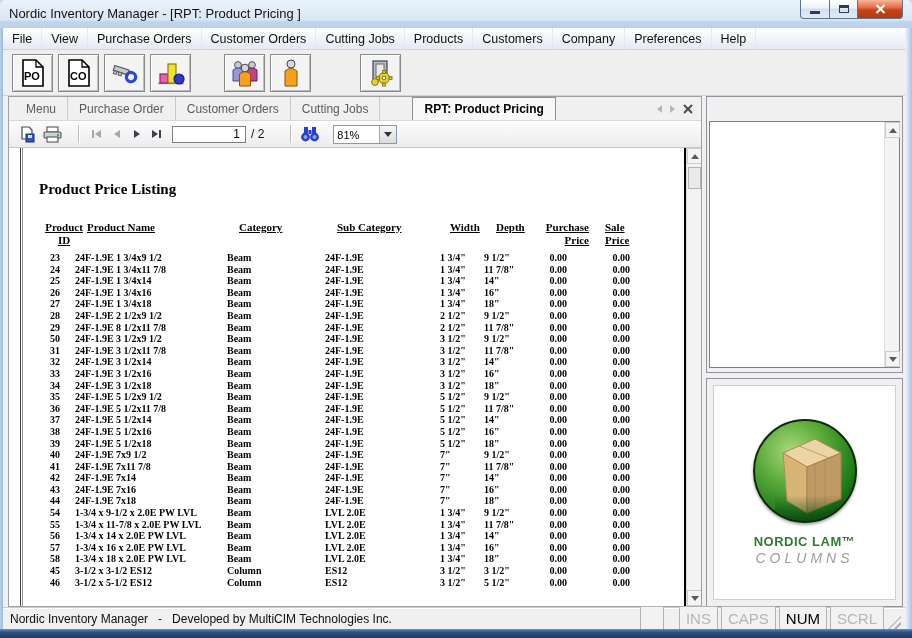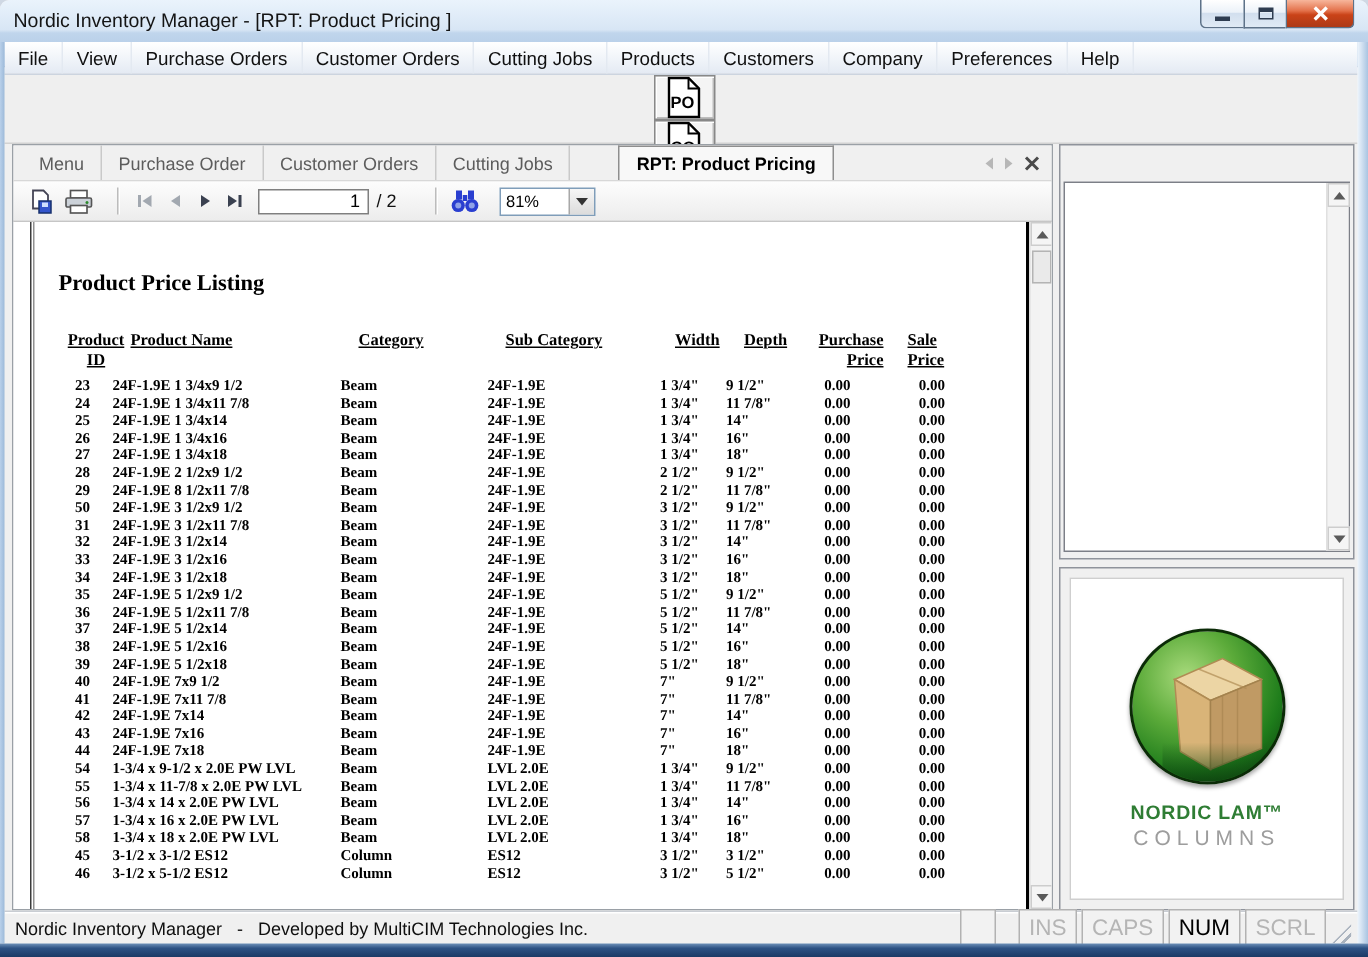--- a/index.html
+++ b/index.html
@@ -27,21 +27,21 @@
   .frame-left{position:absolute;left:0;top:28px;bottom:9px;width:3px;background:linear-gradient(90deg,#b9d0ea,#9dbad9);}
   .frame-right{position:absolute;right:0;top:28px;bottom:9px;width:7px;background:linear-gradient(90deg,#eef5fc,#a9c4e1);}
   .frame-bottom{position:absolute;left:0;right:0;bottom:0;height:9px;
     background:linear-gradient(180deg,#6d90b8 0%,#2d5284 35%,#1b3a66 100%);}
   
   .menubar{position:absolute;left:3px;right:7px;top:28px;height:22px;display:flex;align-items:stretch;
     background:linear-gradient(180deg,#ffffff,#f0f4f9 55%,#e4eaf3);border-bottom:1px solid #ccd4df;padding-left:0;}
   .menu-item{display:flex;align-items:center;padding:0 9px;font-size:12.5px;color:#101010;border-right:1px solid #e3e9f1;}
   
   .toolbar{position:absolute;left:3px;right:7px;top:50px;height:46px;background:#efefef;
-    border-bottom:1px solid #d2d2d2;display:flex;align-items:center;padding-left:9px;flex-direction:column;}
+    border-bottom:1px solid #d2d2d2;display:flex;align-items:center;padding-left:9px;}
   .tb-btn{width:41px;height:38px;margin-right:5px;background:#f4f4f4;border:1px solid #888;
     box-shadow:inset 1px 1px 0 #ffffff,inset -1px -1px 0 #bdbdbd;display:flex;align-items:center;justify-content:center;}
   .tb-gap1{width:28px;}.tb-gap2{width:44px;}
   
   .report-panel{position:absolute;left:8px;top:96px;width:694px;height:511px;border:1px solid #9aa0a6;background:#fff;}
   .tabstrip{height:24px;background:#f0f0f0;display:flex;align-items:stretch;border-bottom:1px solid #d8d8d8;}
   .tab-list{display:flex;align-items:stretch;padding-left:6px;}
   .tab{display:flex;align-items:center;padding:0 11px;font-size:12px;color:#5c5c5c;border-right:1px solid #c9c9c9;cursor:default;}
   .tab.active{background:#f8f8f8;color:#000;font-weight:bold;border:1px solid #8e8e8e;border-bottom:none;margin-left:32px;}
   .tab-nav{margin-left:auto;display:flex;align-items:center;gap:8px;padding-right:8px;}
@@ -94,21 +94,21 @@
   .sidebar-top{position:absolute;left:706px;top:96px;width:197px;height:277px;background:#f0f0f0;border:1px solid #8f939b;}
   .listbox{position:absolute;left:2px;right:2px;top:24px;bottom:4px;background:#fff;border:1px solid #7c7f87;}
   .lb-scroll{position:absolute;right:0;top:0;bottom:0;width:15px;background:#f3f3f3;border-left:1px solid #e0e0e0;}
   .sidebar-bottom{position:absolute;left:706px;top:378px;width:197px;height:229px;background:#f0f0f0;border:1px solid #8f939b;}
   .logo-box{position:absolute;inset:6px;background:#fff;border:1px solid #cfcfcf;display:flex;flex-direction:column;
     align-items:center;justify-content:center;}
   .logo-circle{width:104px;height:104px;border-radius:50%;position:relative;border:2px solid #0b2b07;
     background:radial-gradient(circle at 36% 30%,#a8da7c 0%,#5cab3a 35%,#1e7c1b 68%,#06300a 100%);
     box-shadow:0 2px 3px rgba(0,0,0,.35);overflow:hidden;}
   .logo-title{margin-top:11px;color:#2f7d34;font-weight:bold;font-size:13px;letter-spacing:.5px;}
-  .logo-sub{color:#9d9d9d;font-size:14px;letter-spacing:4px;margin-top:1px;}
+  .logo-sub{color:#9d9d9d;font-size:14px;letter-spacing:4px;margin-top:1px;font-style:italic;}
   
   .statusbar{position:absolute;left:3px;right:7px;top:607px;height:22px;background:#f0f0f0;
     border-top:1px solid #c9cdd3;box-shadow:inset 0 1px 0 #ffffff;display:flex;align-items:center;
     font-size:12px;color:#0f0f0f;padding:0 4px 0 7px;}
   .status-text{flex:1;white-space:pre;}
   .sbox{height:16px;border:1px solid #b2b2b2;background:#f2f2f2;display:flex;align-items:center;
     padding:12px 6px;margin-left:3px;font-size:15px;color:#b5b5b5;}
   .sbox.active{color:#000;}
   .sbox.empty{width:24px;margin-right:12px;}
   .grip{width:13px;height:13px;margin-left:4px;align-self:flex-end;

